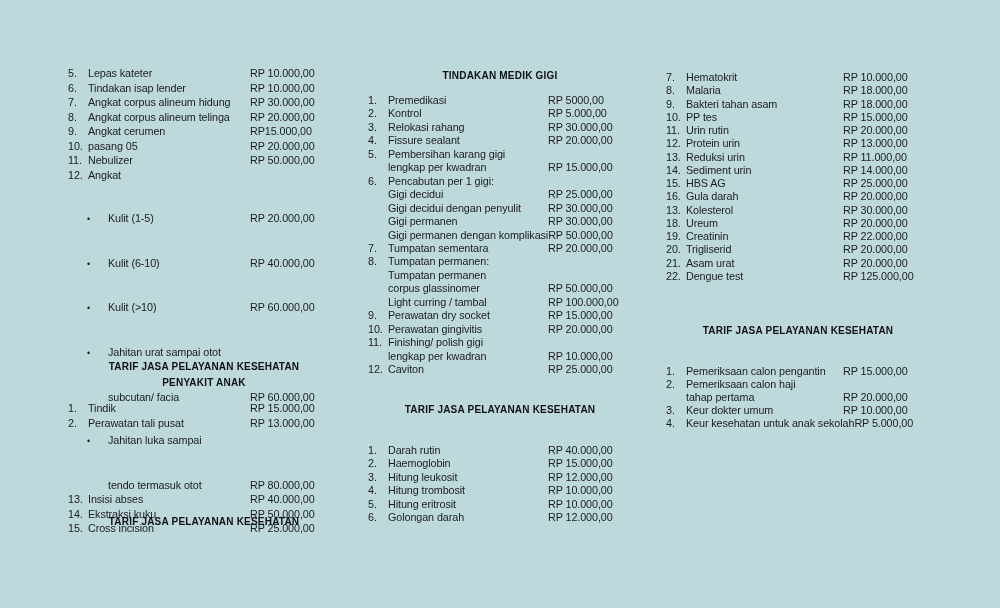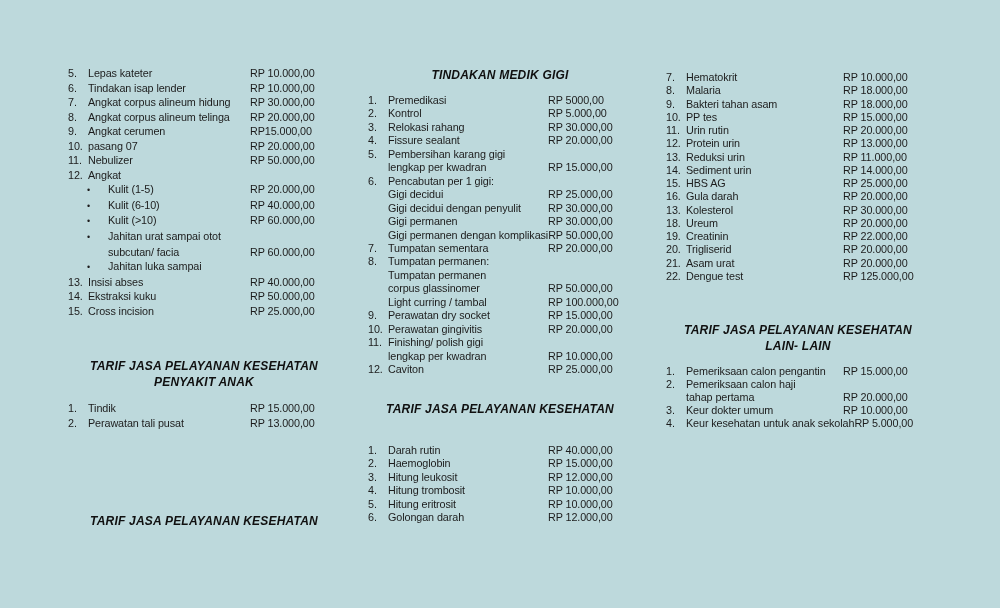--- a/index.html
+++ b/index.html
@@ -21,28 +21,28 @@
   .marker{flex:0 0 20px;}
   .label{flex:0 0 auto;}
   .price{flex:0 0 auto;}
 
   .t-bullet .marker{flex-basis:40px;padding-left:19px;box-sizing:border-box;font-size:9px;}
   .t-cont  .marker{flex-basis:40px;}
 
   
   #col-left  .t-num  .label{min-width:162px;}
   #col-left  .t-bullet .label,
-  #col-left  .t-cont .label{min-width:142px;}
+  #col-left  .t-cont .label{min-width:142px;margin-top:29px;}
   #col-mid   .label{min-width:160px;}
   #col-right .label{min-width:157px;}
 
   .title{
     position:absolute;left:0;width:264px;
-    font-weight:bold;font-size:12px;letter-spacing:0.2px;
-    line-height:15.5px;text-align:center;color:#101010;font-style:italic;
+    font-weight:bold;font-size:10px;letter-spacing:0.2px;
+    line-height:15.5px;text-align:center;color:#101010;
   }
   #col-left .title{left:6px;width:260px;}
 
   
   #list-proc   {top:66px; --lh:14.55px;}
   #anak-title  {top:359px;}
   #list-anak   {top:401px; --lh:14.5px;}
   #footer-title{top:514px;}
 
   #gigi-title  {top:68px;}
@@ -88,21 +88,21 @@
         </div>
 
         <div class="row t-num">
           <span class="marker">9.</span>
           <span class="label">Angkat cerumen</span>
           <span class="price">RP15.000,00</span>
         </div>
 
         <div class="row t-num">
           <span class="marker">10.</span>
-          <span class="label">pasang 07</span>
+          <span class="label">pasang 05</span>
           <span class="price">RP 20.000,00</span>
         </div>
 
         <div class="row t-num">
           <span class="marker">11.</span>
           <span class="label">Nebulizer</span>
           <span class="price">RP 50.000,00</span>
         </div>
 
         <div class="row t-num">
@@ -140,20 +140,25 @@
           <span class="label">subcutan/ facia</span>
           <span class="price">RP 60.000,00</span>
         </div>
 
         <div class="row t-bullet">
           <span class="marker">•</span>
           <span class="label">Jahitan luka sampai</span>
           <span class="price"></span>
         </div>
 
+        <div class="row t-cont">
+          <span class="marker"></span>
+          <span class="label">tendo termasuk otot</span>
+          <span class="price">RP 80.000,00</span>
+        </div>
 
         <div class="row t-num">
           <span class="marker">13.</span>
           <span class="label">Insisi abses</span>
           <span class="price">RP 40.000,00</span>
         </div>
 
         <div class="row t-num">
           <span class="marker">14.</span>
           <span class="label">Ekstraksi kuku</span>
@@ -463,21 +468,20 @@
 
         <div class="row t-num">
           <span class="marker">22.</span>
           <span class="label">Dengue test</span>
           <span class="price">RP 125.000,00</span>
         </div>
       </div>
 
     <div class="title" id="lain-title">
       <div>TARIF JASA PELAYANAN KESEHATAN</div>
-      <div>LAIN- LAIN</div>
     </div>
 
     <div class="list" id="list-lain">
 
         <div class="row t-num">
           <span class="marker">1.</span>
           <span class="label">Pemeriksaan calon pengantin</span>
           <span class="price">RP 15.000,00</span>
         </div>
 

